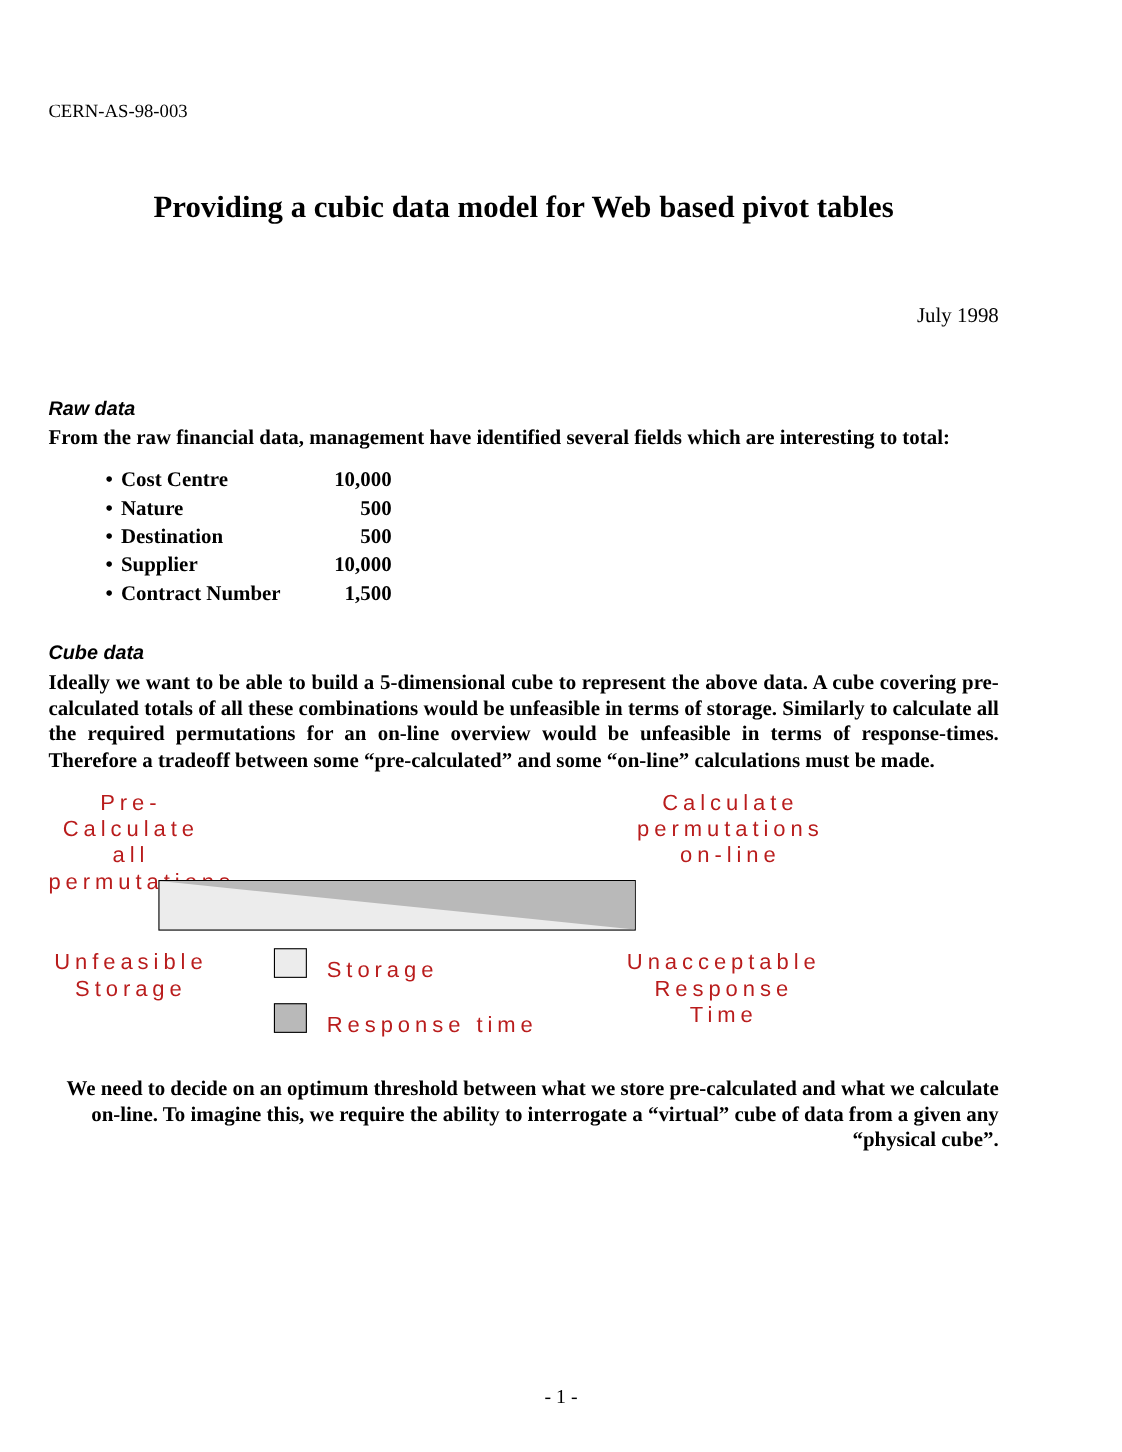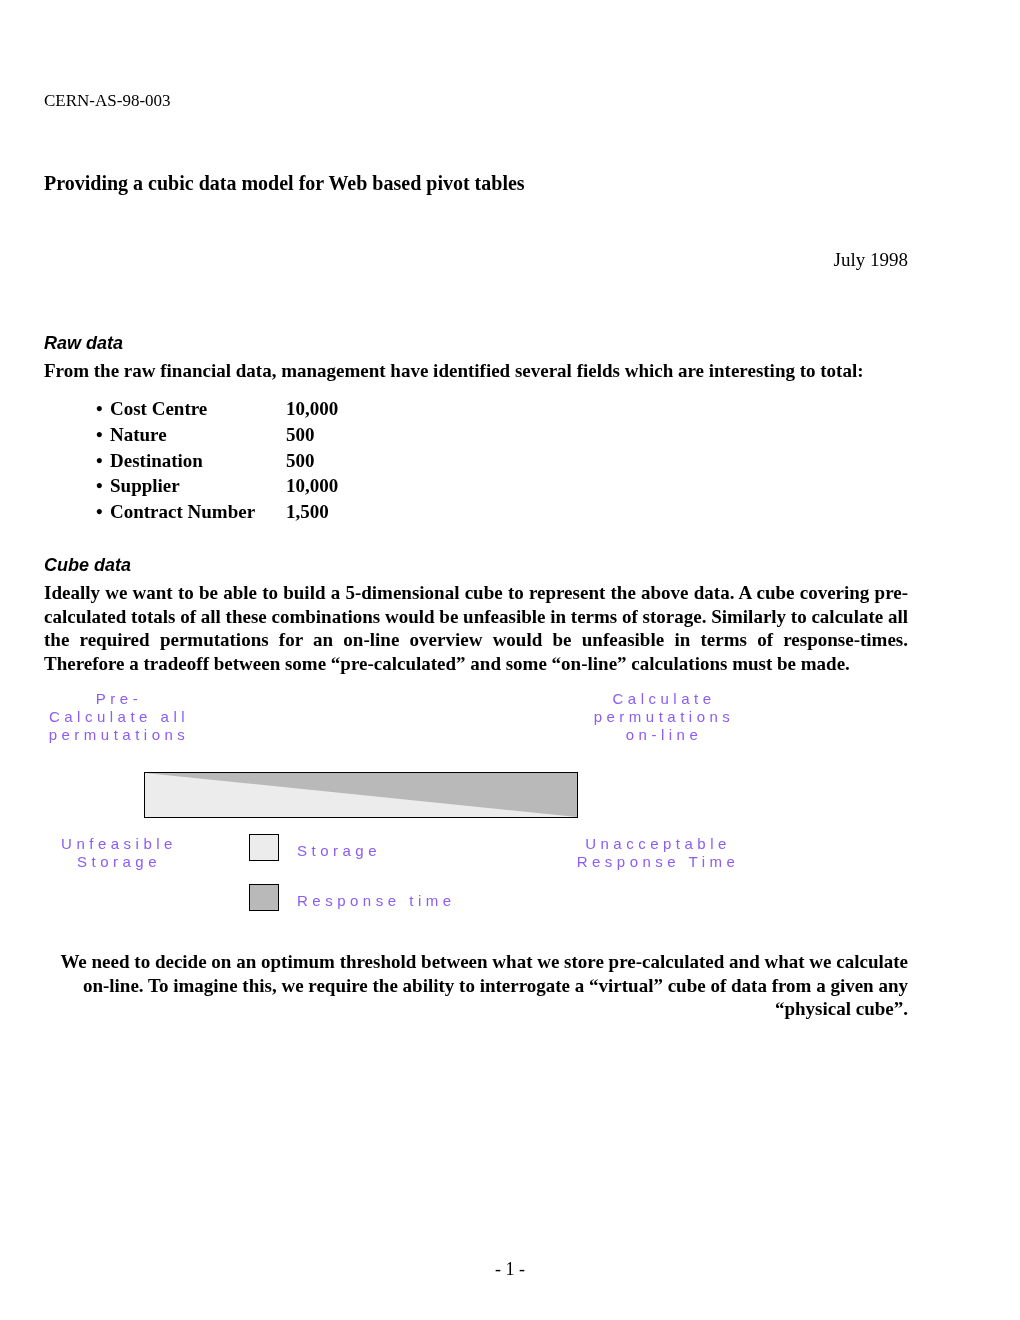--- a/index.html
+++ b/index.html
@@ -16,23 +16,24 @@
     height: 1320px;
     position: relative;
     box-sizing: border-box;
     padding: 90px 112px 40px 44px;
   }
   .doc-id {
     font-size: 17px;
     margin-bottom: 60px;
   }
   .title {
-    font-weight: bold;
-    font-size: 20px;
-    margin-bottom: 52px;
+    text-align: center;
+    font-weight: bold;
+    font-size: 28px;
+    margin-bottom: 70px;
   }
   .author-block {
     text-align: right;
     font-size: 19px;
     margin-bottom: 60px;
   }
   .section-heading {
     font-family: Arial, Helvetica, sans-serif;
     font-weight: bold;
     font-style: italic;
@@ -51,36 +52,37 @@
     display: flex;
     align-items: baseline;
     line-height: 1.35;
     font-weight: bold;
   }
   .field-name {
     width: 190px;
   }
   .field-val {
     width: 70px;
+    text-align: right;
   }
   .bullet {
     display: inline-block;
     width: 14px;
   }
 
   
   .diagram {
     position: relative;
     width: 680px;
     height: 240px;
     margin: 14px 0 20px 0;
     font-family: Arial, Helvetica, sans-serif;
     letter-spacing: 4.5px;
-    font-size: 15px;
-    color: #8b5cf6;
+    font-size: 20px;
+    color: #b91c1c;
   }
   .dlabel {
     position: absolute;
     text-align: center;
     line-height: 1.2;
   }
   .l-precalc { left: 0; top: 0; width: 150px; }
   .l-calc-online { left: 535px; top: 0; width: 170px; }
   .l-unfeasible { left: 0; top: 145px; width: 150px; }
   .l-unaccept { left: 524px; top: 145px; width: 180px; }

